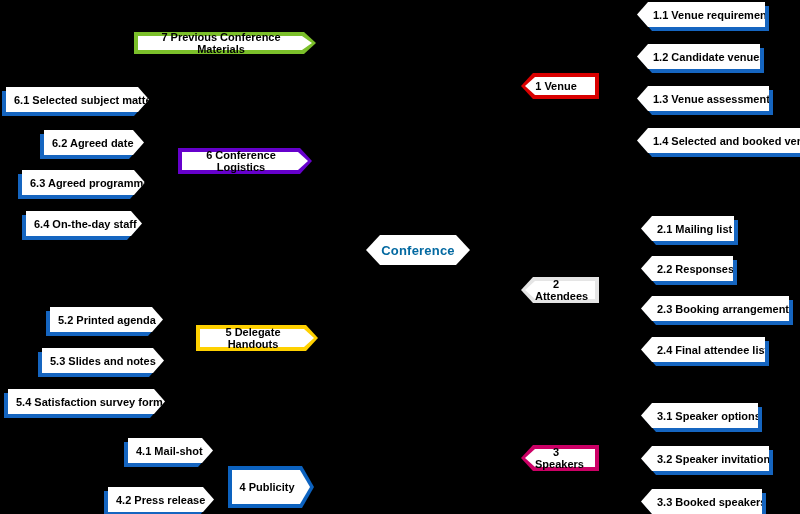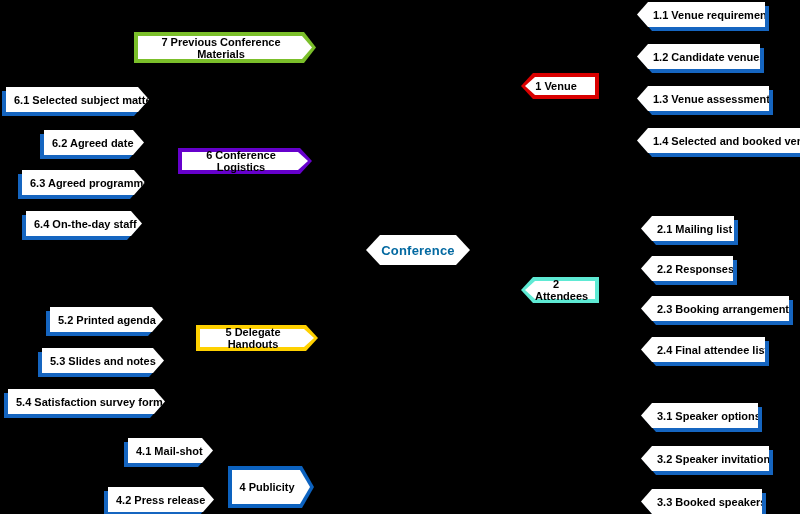--- a/index.html
+++ b/index.html
@@ -126,21 +126,21 @@
 </style>
 </head>
 <body>
 
 <div id="canvas">
 
   <div class="hex-node" style="left:366px; top:235px; width:104px; height:30px;">
     <span>Conference</span>
   </div>
 
-  <div class="l1-node pointright" style="left:134px; top:32px; width:182px; height:31px; background:#7BBF2A;">
+  <div class="l1-node pointright" style="left:134px; top:32px; width:182px; height:22px; background:#7BBF2A;">
     <div class="l1-inner"></div>
     <div class="l1-label">7 Previous Conference Materials</div>
   </div>
 
   <div class="l1-node pointright" style="left:178px; top:148px; width:134px; height:26px; background:#6600CC;">
     <div class="l1-inner"></div>
     <div class="l1-label">6 Conference Logistics</div>
   </div>
   <div class="leaf mirror" style="left:6px; top:87px; width:143px;">
     <div class="leaf-shadow"></div>
@@ -229,21 +229,21 @@
       <span class="leaf-label">1.3 Venue assessments</span>
     </div>
   </div>
   <div class="leaf" style="left:637px; top:128px; width:165px;">
     <div class="leaf-shadow"></div>
     <div class="leaf-body">
       <span class="leaf-label">1.4 Selected and booked venue</span>
     </div>
   </div>
 
-  <div class="l1-node" style="left:521px; top:277px; width:78px; height:26px; background:#5eead4;">
+  <div class="l1-node" style="left:521px; top:277px; width:78px; height:26px; background:#e5e5e5;">
     <div class="l1-inner"></div>
     <div class="l1-label">2 Attendees</div>
   </div>
   <div class="leaf" style="left:641px; top:216px; width:93px;">
     <div class="leaf-shadow"></div>
     <div class="leaf-body">
       <span class="leaf-label">2.1 Mailing list</span>
     </div>
   </div>
   <div class="leaf" style="left:641px; top:256px; width:92px;">
@@ -258,20 +258,24 @@
       <span class="leaf-label">2.3 Booking arrangements</span>
     </div>
   </div>
   <div class="leaf" style="left:641px; top:337px; width:124px;">
     <div class="leaf-shadow"></div>
     <div class="leaf-body">
       <span class="leaf-label">2.4 Final attendee list</span>
     </div>
   </div>
 
+  <div class="l1-node" style="left:521px; top:445px; width:78px; height:26px; background:#CC0066;">
+    <div class="l1-inner"></div>
+    <div class="l1-label">3 Speakers</div>
+  </div>
   <div class="leaf" style="left:641px; top:403px; width:117px;">
     <div class="leaf-shadow"></div>
     <div class="leaf-body">
       <span class="leaf-label">3.1 Speaker options</span>
     </div>
   </div>
   <div class="leaf" style="left:641px; top:446px; width:128px;">
     <div class="leaf-shadow"></div>
     <div class="leaf-body">
       <span class="leaf-label">3.2 Speaker invitations</span>

